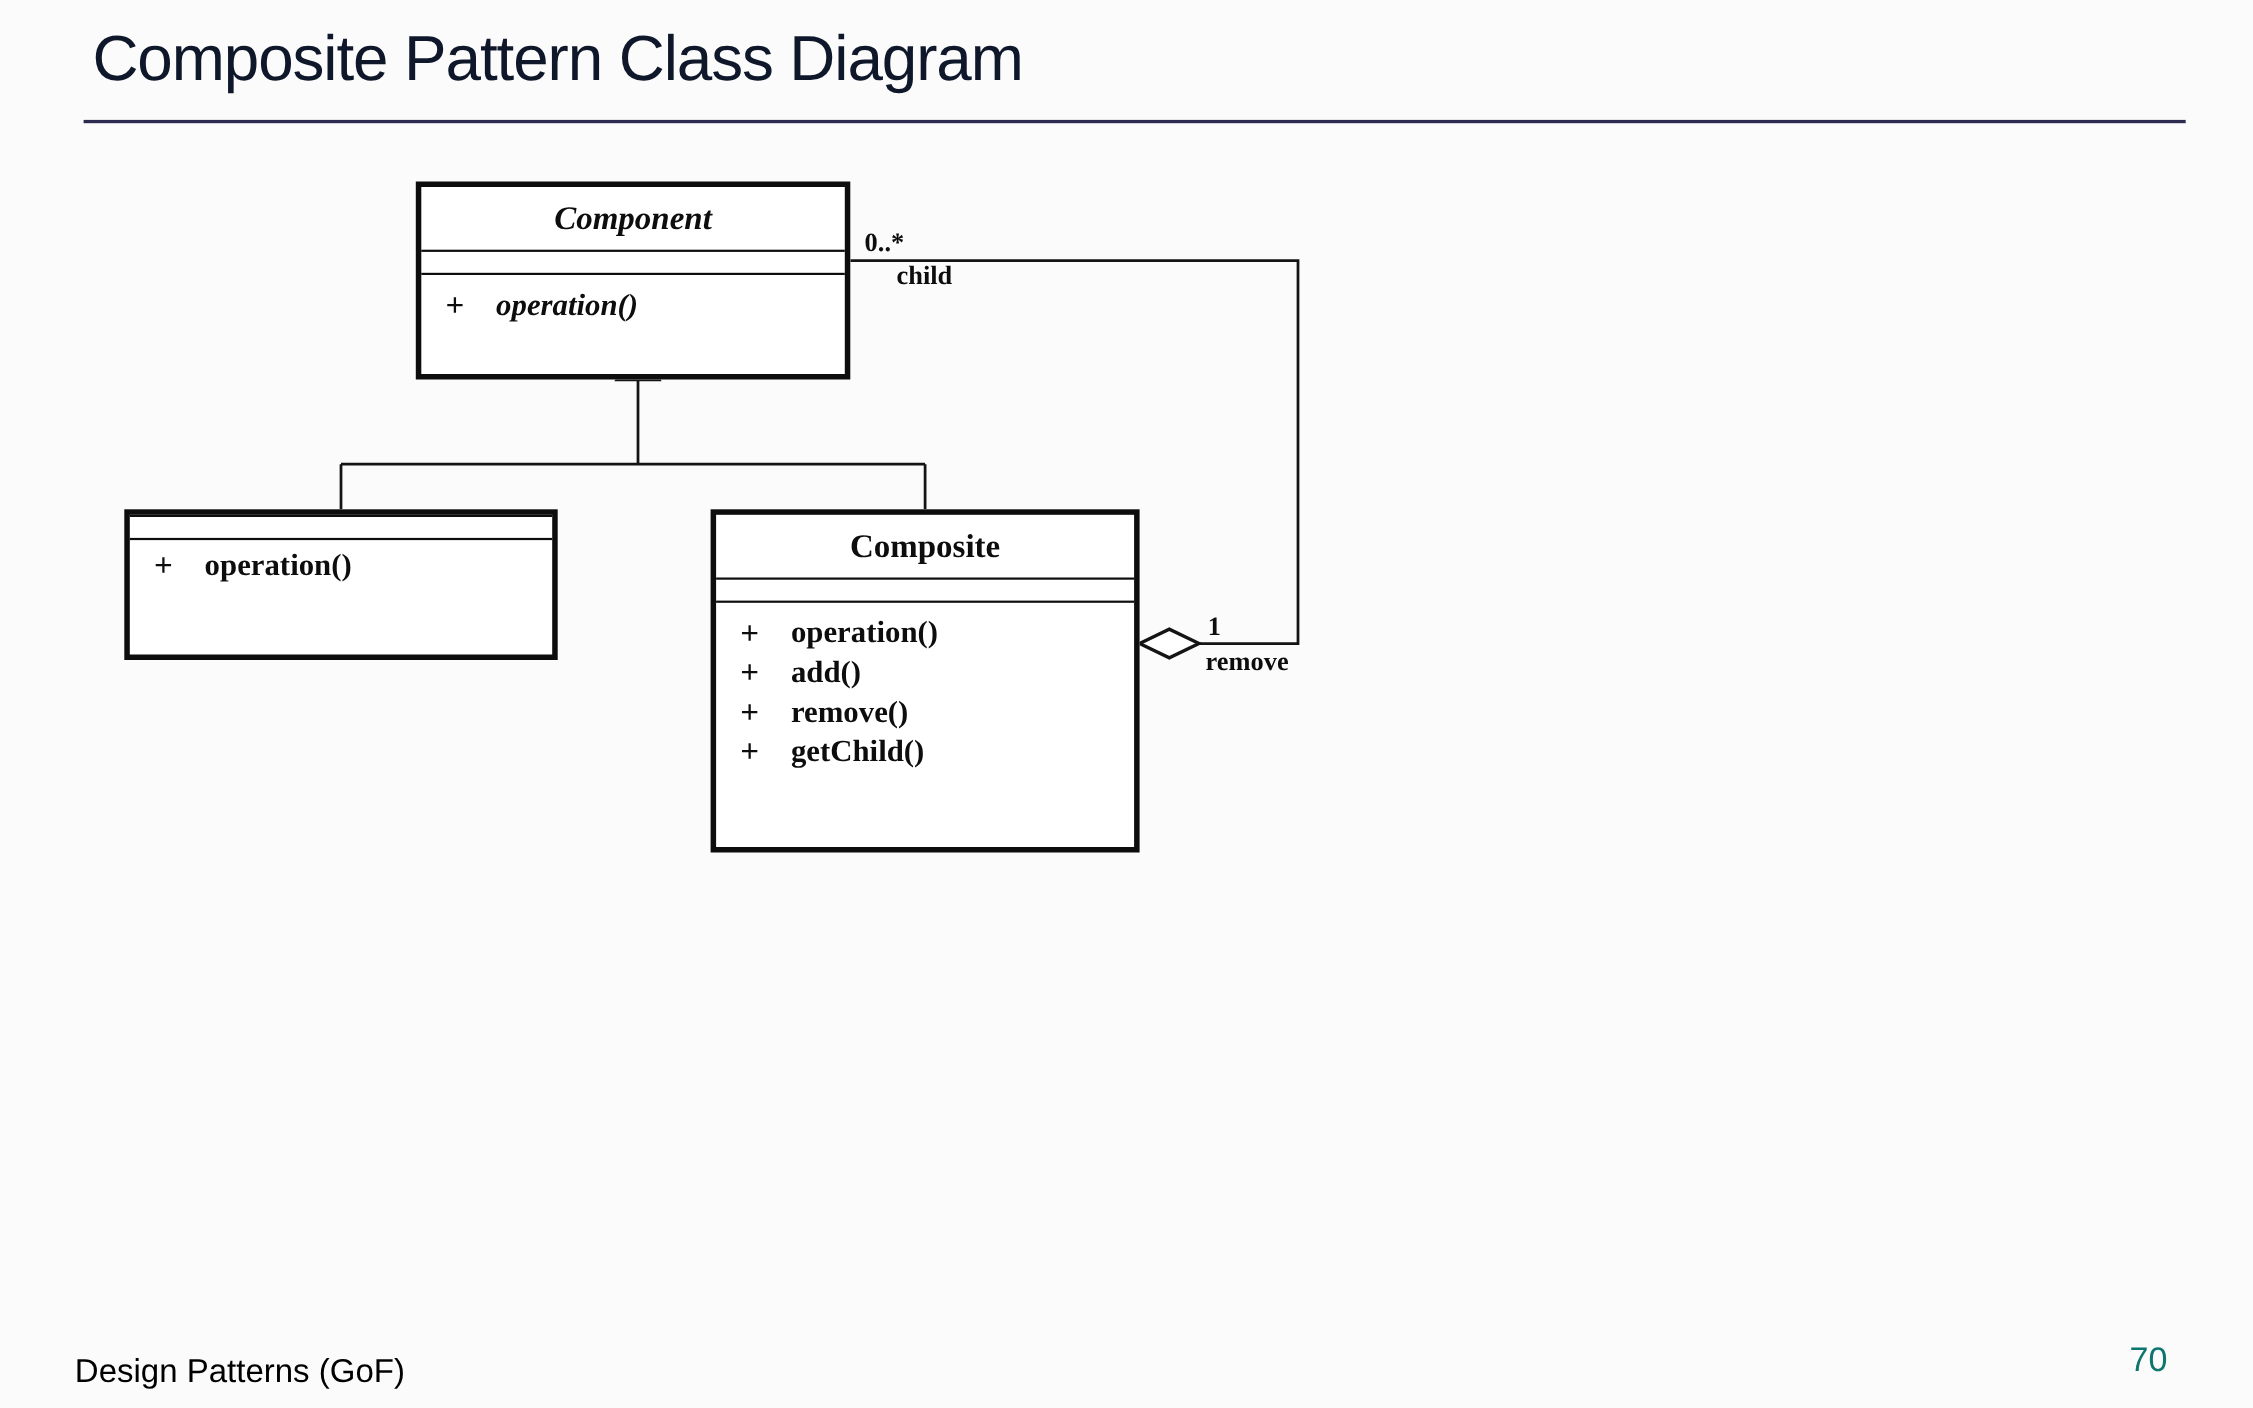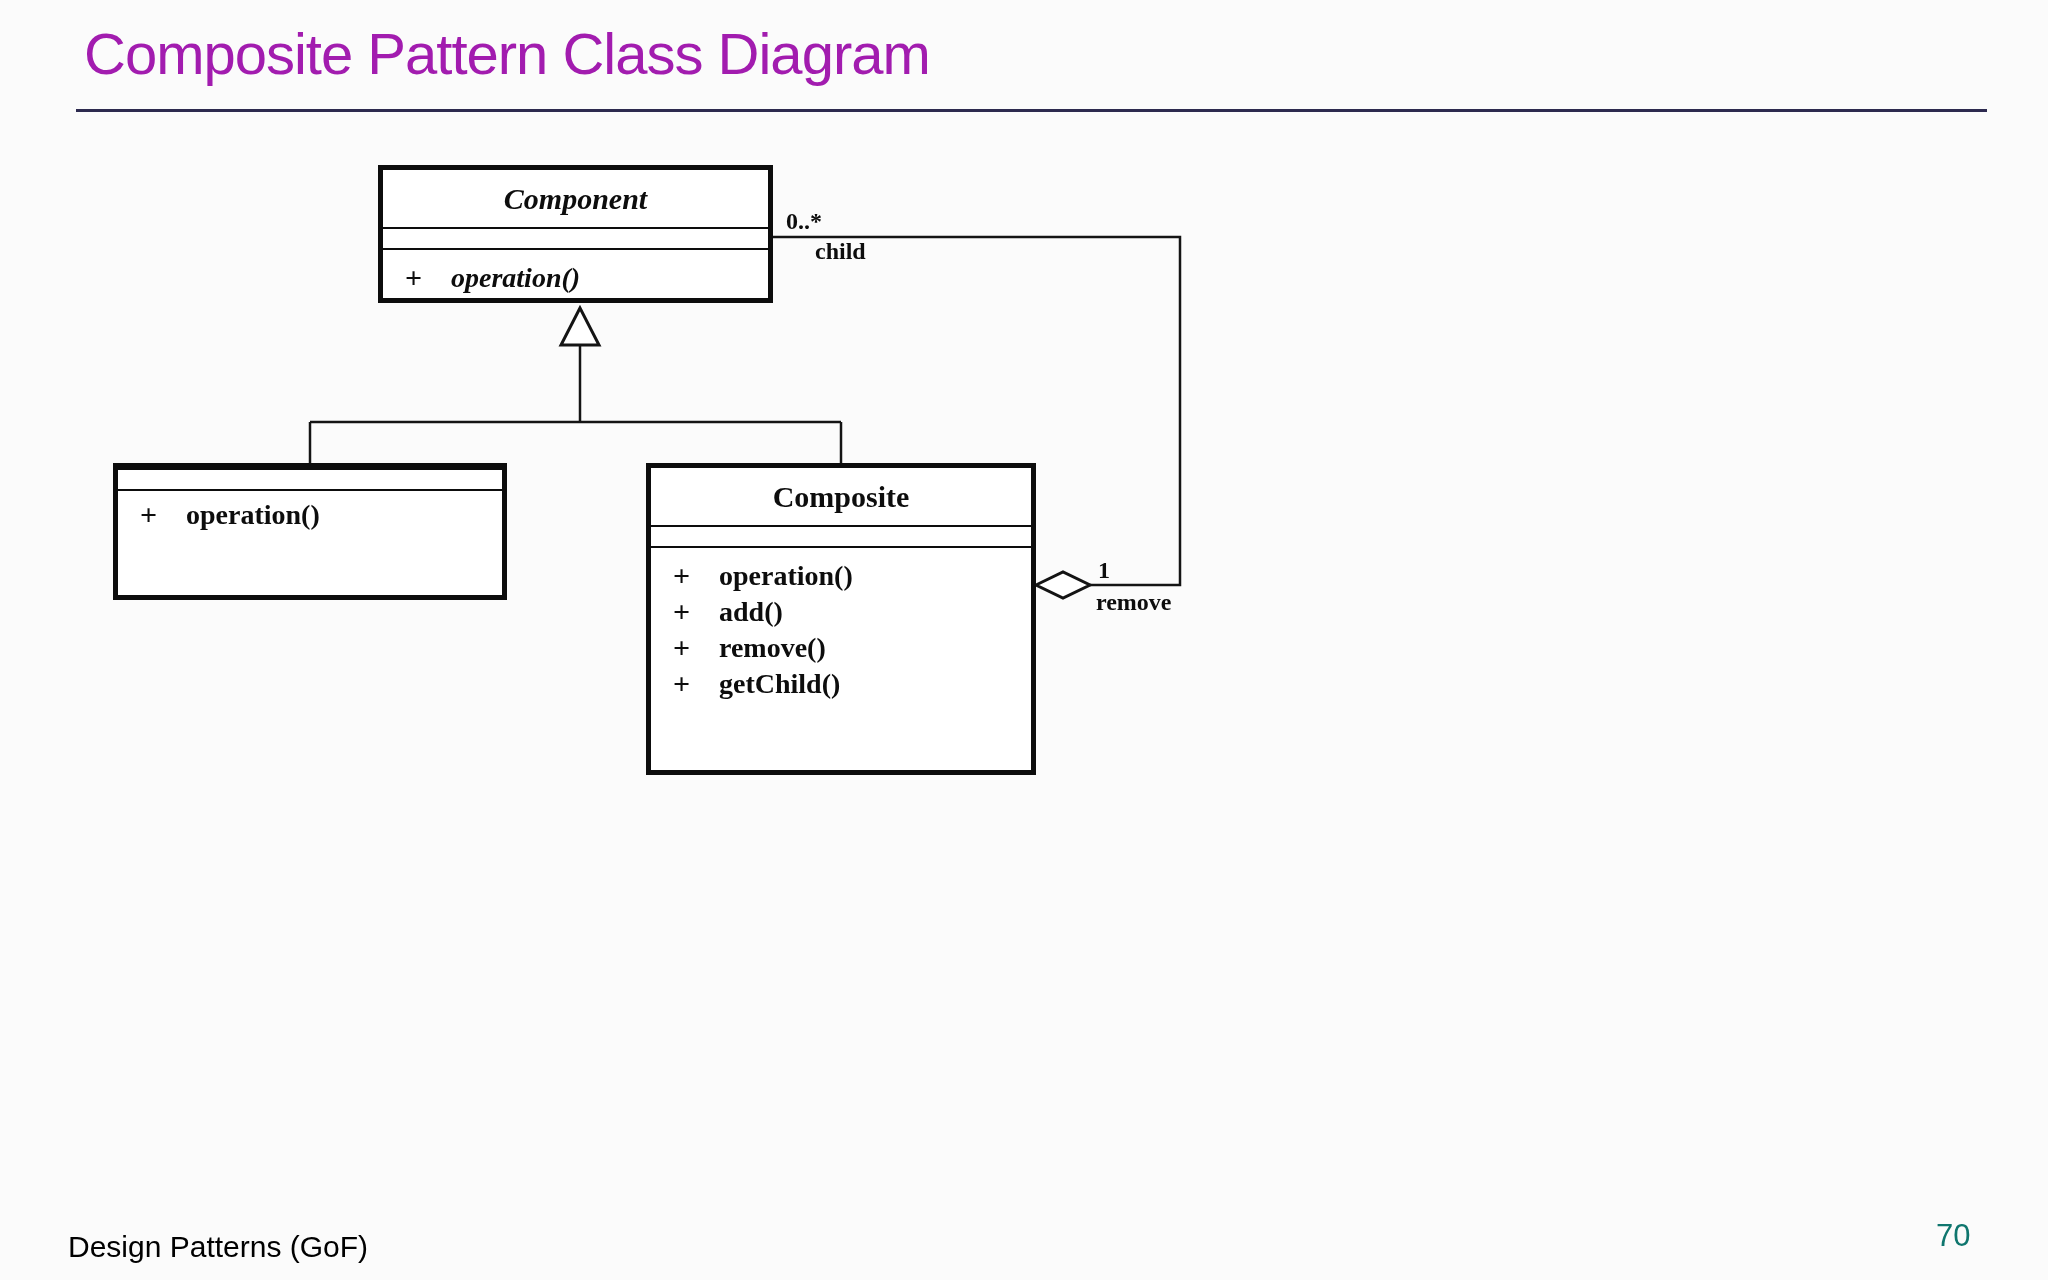--- a/index.html
+++ b/index.html
@@ -4,21 +4,21 @@
 <style>
   html,body { margin:0; padding:0; }
   body {
     width:2048px; height:1280px; position:relative; overflow:hidden;
     background:#fbfbfb;
     font-family:"Liberation Sans", sans-serif;
   }
   
   .slide-title {
     position:absolute; left:84px; top:20px;
-    font-size:58px; letter-spacing:-1px; color:#a21caf;
+    font-size:58px; letter-spacing:-1px; color:#0f172a;
     white-space:nowrap;
   }
   .title-rule {
     position:absolute; left:76px; top:109px; width:1911px; height:3px;
     background:#2d2a4f;
   }
   .slide-footer {
     position:absolute; left:68px; top:1230px;
     font-size:30px; color:#000000; white-space:nowrap;
   }
@@ -27,21 +27,21 @@
     font-size:31px; color:#0f766e;
   }
   
   svg.connectors { position:absolute; left:0; top:0; width:2048px; height:1280px; }
   
   .uml-class {
     position:absolute; background:#ffffff;
     border:5px solid #0d0d0d; box-sizing:border-box;
     color:#0d0d0d; font-family:"Liberation Serif", serif; font-weight:bold;
   }
-  #box-component { left:378px; top:165px; width:395px; height:138px; }
+  #box-component { left:378px; top:165px; width:395px; height:180px; }
   #box-leaf      { left:113px; top:463px; width:394px; height:137px; }
   #box-composite { left:646px; top:463px; width:390px; height:312px; }
   .uml-title {
     height:57px; display:flex; align-items:center; justify-content:center;
     font-size:30px;
   }
   #box-component .uml-title { font-style:italic; }   
   .uml-attrs { height:19px; border-top:2px solid #0d0d0d; }
   .uml-ops   { border-top:2px solid #0d0d0d; padding-top:10px; }
   #box-component .uml-ops { padding-top:12px; }

